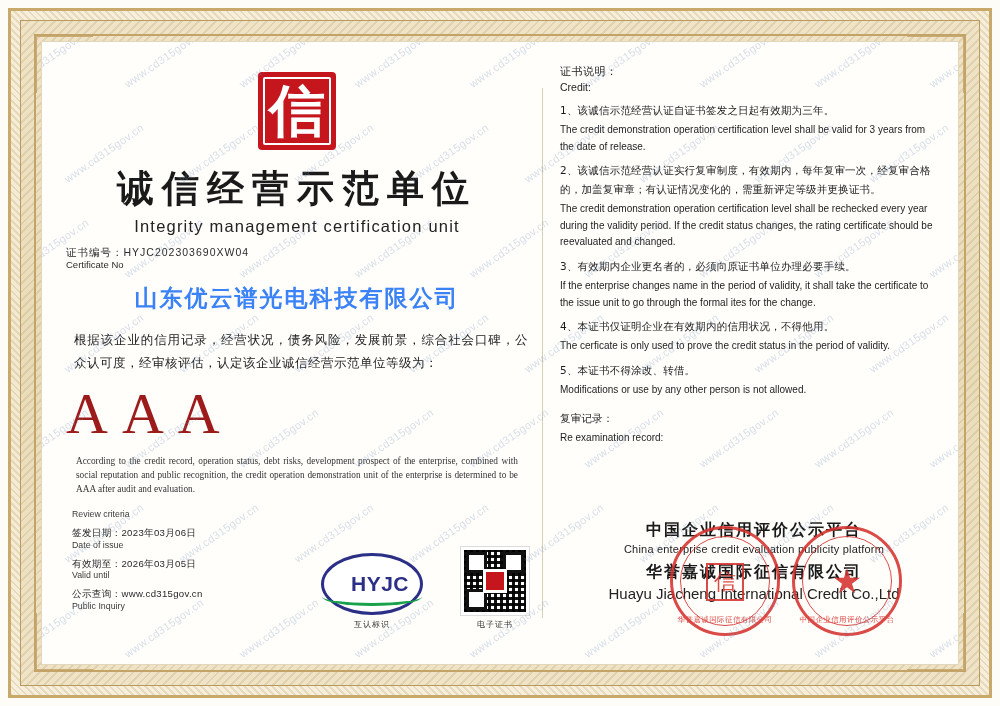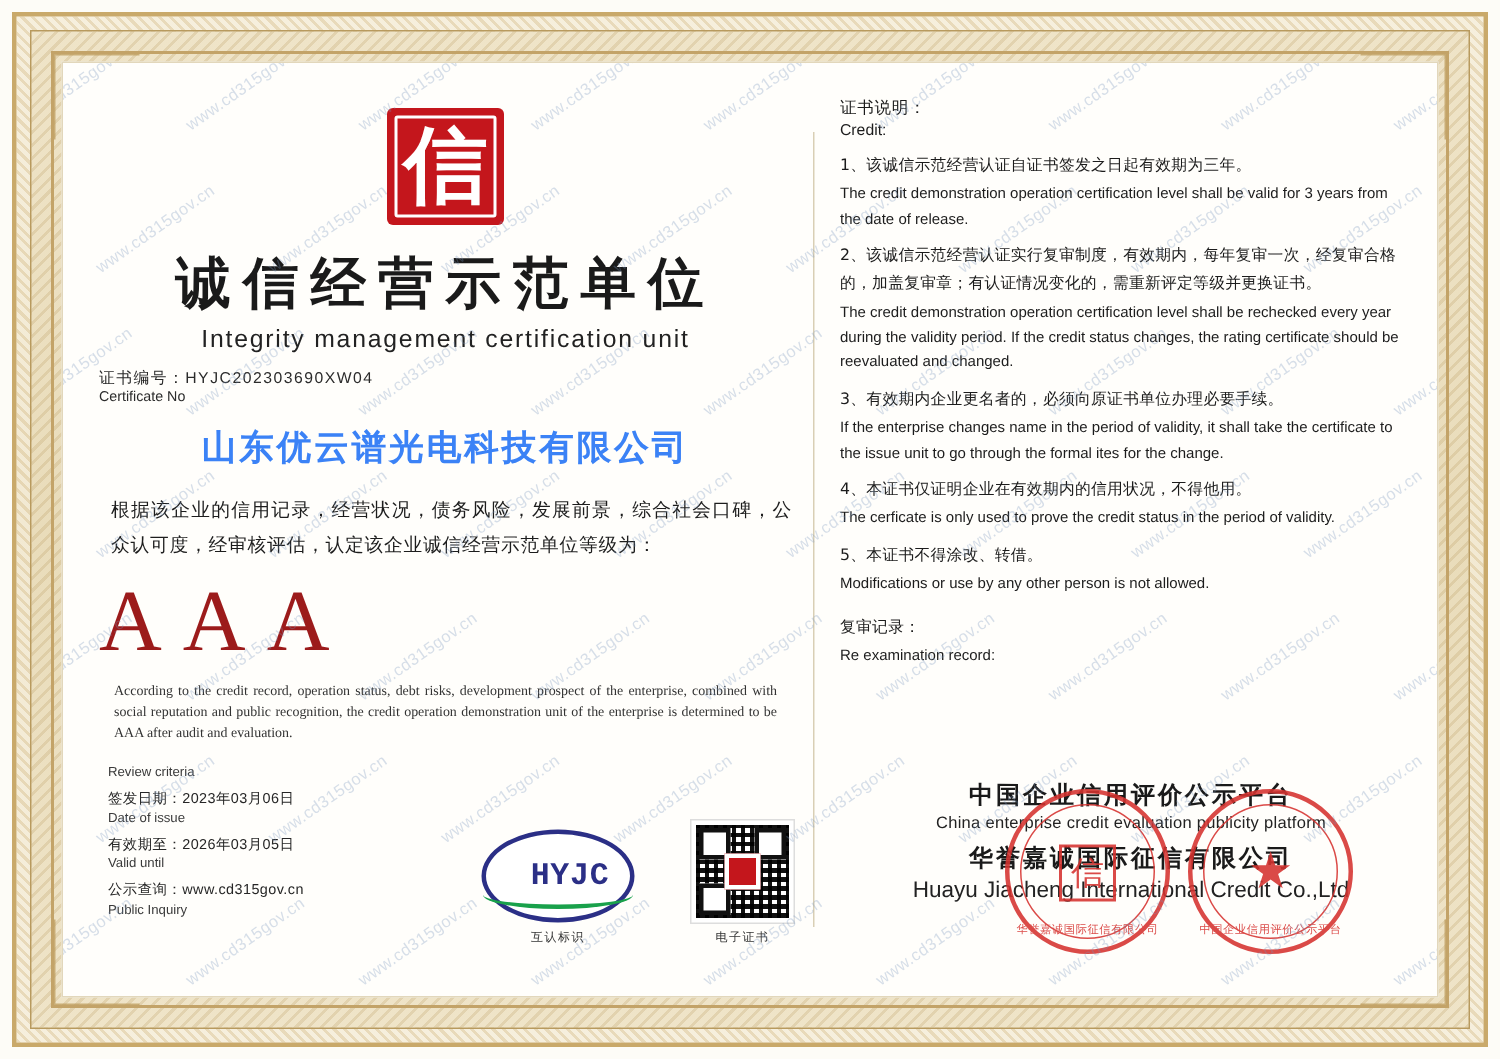--- a/index.html
+++ b/index.html
@@ -241,21 +241,21 @@
     align-items: center;
     justify-content: center;
     position: relative;
     background: #fff;
   }
   .hyjc-oval .txt {
     color: #2b2f86;
     font-weight: bold;
     font-size: 21px;
     letter-spacing: .5px;
-    font-family: Liberation Mono, monospace;
+    font-family: Liberation Sans, sans-serif;
     margin-left: 16px;
   }
   .hyjc-oval .swoosh {
     position: absolute;
     left: -2px; bottom: 6px;
     width: 100px; height: 16px;
     border-bottom: 3px solid #19a14b;
     border-radius: 0 0 60% 60%;
   }
   .logo-caption {

